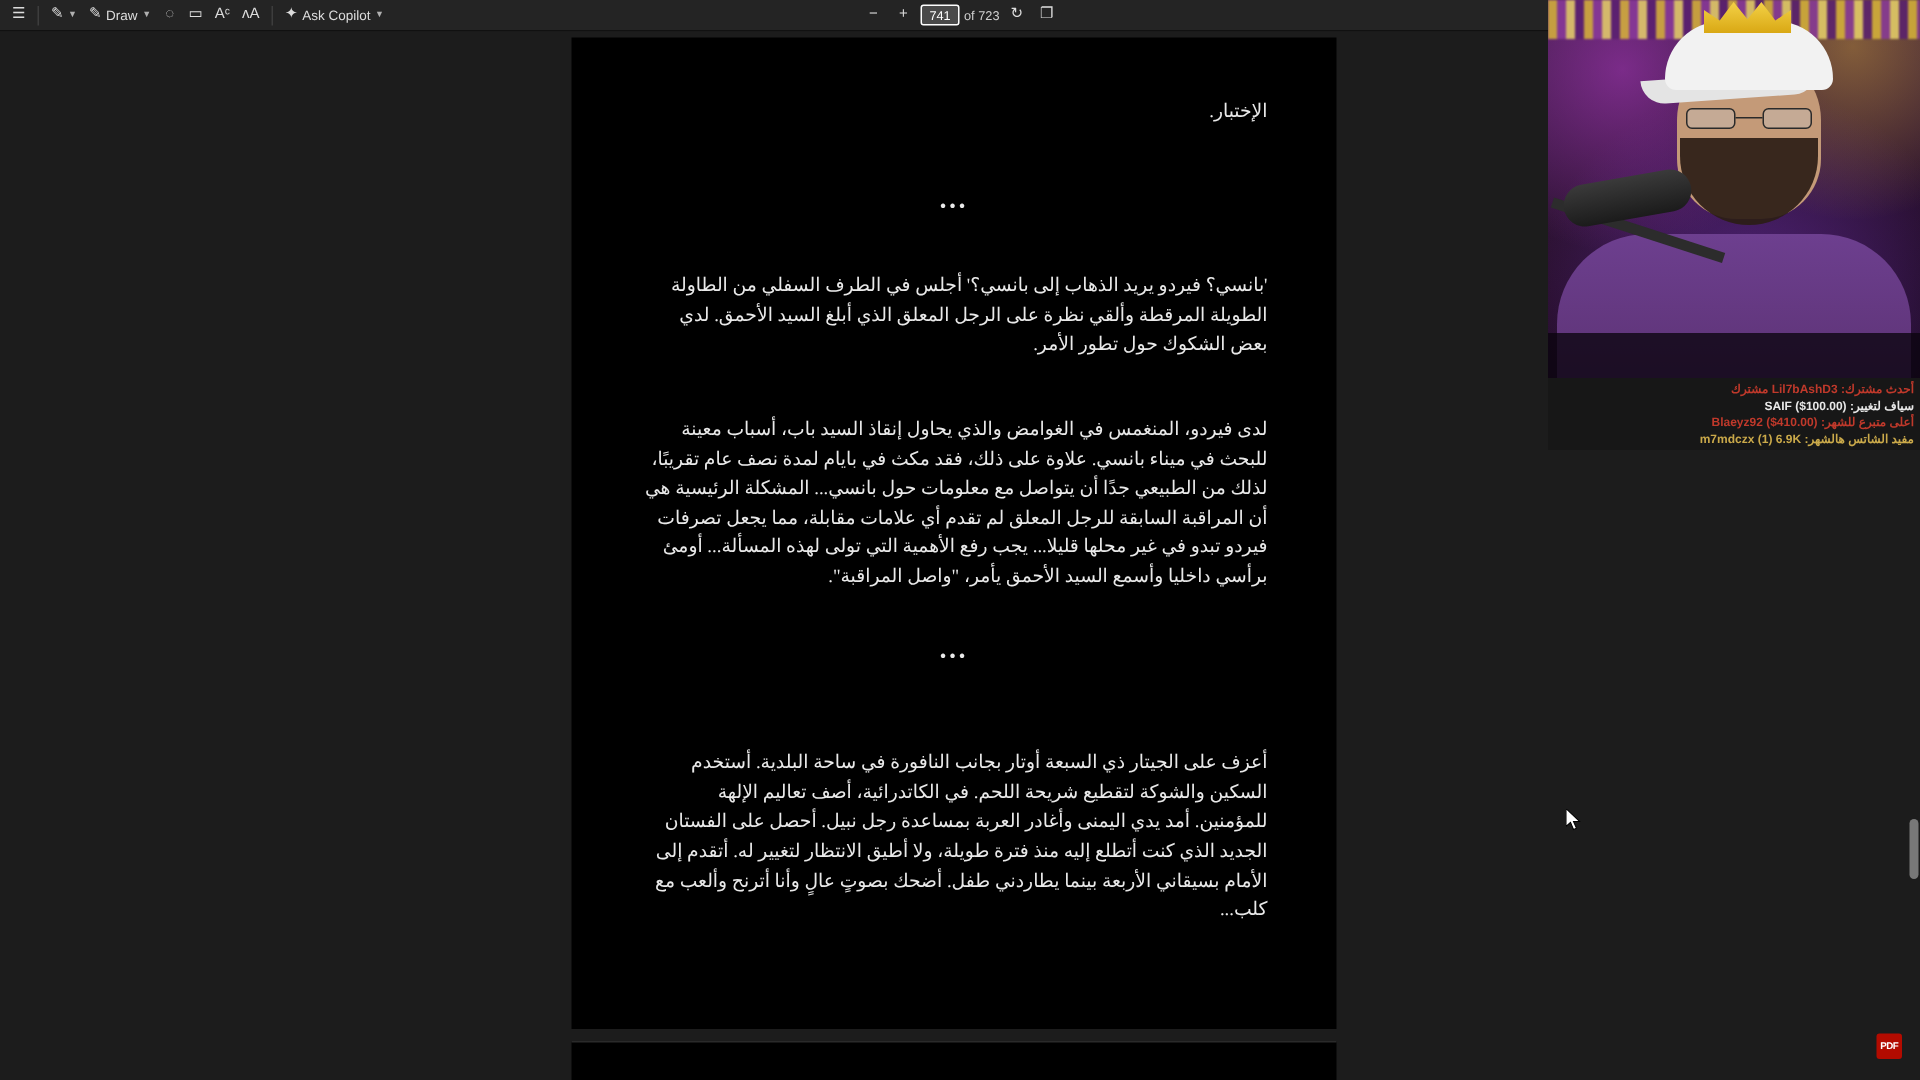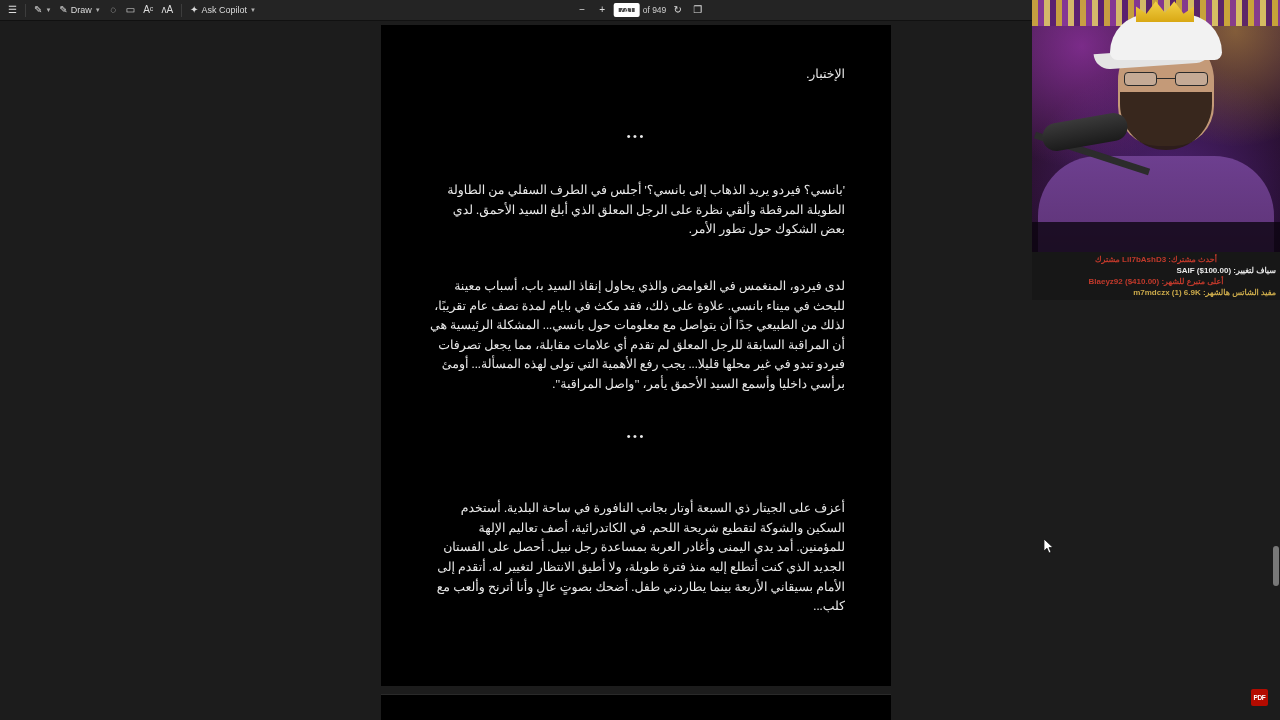--- a/index.html
+++ b/index.html
@@ -47,21 +47,21 @@
   .tb-icon { font-size: 10px; line-height: 1; color: #dcdcdc; }
 
   .tb-center {
     position: absolute;
     left: 50%; transform: translateX(-50%);
     display: flex; align-items: center; gap: 3px;
   }
   .page-input {
     width: 26px; height: 14px;
     background: #4a4a4a;
-    border: 5px solid #ffffff;
+    border: 1px solid #ffffff;
     border-radius: 2px;
     color: #fff;
     font-size: 8.5px;
     text-align: center;
     font-family: "Liberation Sans", sans-serif;
     padding: 0;
   }
   .page-of { font-size: 8.5px; color: #cfcfcf; }
 
   .tb-right {
@@ -239,21 +239,21 @@
     right: 0; top: 252px;
     width: 248px;
     padding: 2px 4px 2px 4px;
     font-size: 8px;
     line-height: 11px;
     text-align: right;
     direction: rtl;
     background: #171717;
   }
   .alert-row { white-space: nowrap; overflow: hidden; }
-  .alert-red { color: #c0392b; font-weight: bold; text-align: center; }
+  .alert-red { color: #c0392b; font-weight: bold; }
   .alert-white { color: #e8e8e8; font-weight: bold; }
   .alert-gold { color: #caa94a; font-weight: bold; }
 
   
   .cursor {
     position: absolute;
     left: 1044px; top: 539px;
     width: 10px; height: 15px;
     pointer-events: none;
   }
@@ -314,21 +314,21 @@
     </div>
 
     <div class="tb-center">
       <div class="tb-btn">
         <span class="tb-icon">−</span>
       </div>
       <div class="tb-btn">
         <span class="tb-icon">+</span>
       </div>
       <input class="page-input" readonly="" value="741" style="">
-      <span class="page-of">of 949</span>
+      <span class="page-of">of 723</span>
       <div class="tb-btn">
         <span class="tb-icon">↻</span>
       </div>
       <div class="tb-btn">
         <span class="tb-icon">❐</span>
       </div>
     </div>
 
     <div class="tb-right">
       <span class="acrobat-label">bat</span>

